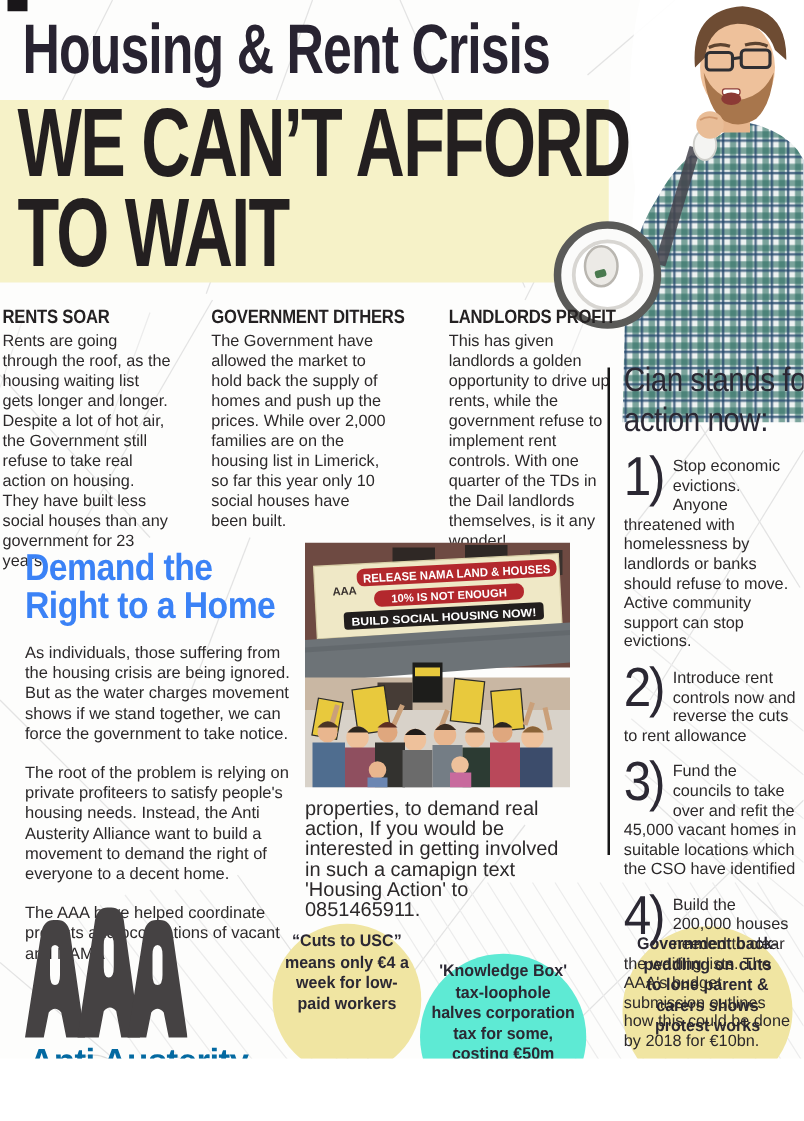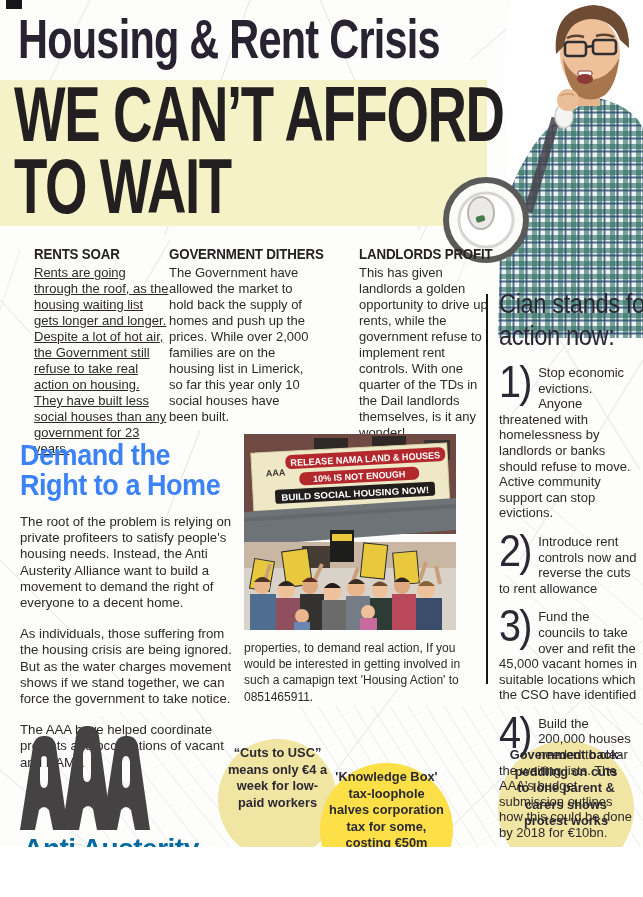--- a/index.html
+++ b/index.html
@@ -18,52 +18,52 @@
     letter-spacing:-1px; color:#282331;}
   .masthead .cond{transform:scaleX(0.74);}
   .yellow-band{left:0; top:80px; width:487px; height:146px; background:#f6f2c8; z-index:1;}
   .headline{left:14px; top:78px; z-index:3; font-weight:bold; color:#231f20;
     font-size:78px; line-height:72px; letter-spacing:-2px;}
   .headline .cond{transform:scaleX(0.70);}
   
   .col{top:246px; z-index:3; font-size:13px; line-height:16px; color:#2c292a;}
   .col-h{font-weight:bold; font-size:15.5px; letter-spacing:-0.2px; color:#242122; margin-bottom:3px;}
   .col-h .cond{transform:scaleX(0.86);}
-  .col1{left:34px; width:136px;text-decoration:underline;}
+  .col1{left:2px; width:136px;}
   .col2{left:169px; width:142px;}
   .col3{left:319px; width:138px;margin-left:40px;}
   
   .divider{left:486px; top:294px; width:2px; height:390px; background:#161616; z-index:3;}
   
   .sidebar{left:499px; top:288px; width:140px; z-index:3;}
   .sidebar-h{font-size:27px; line-height:32px; color:#2b2833; letter-spacing:-0.5px;}
   .sidebar-h .cond{transform:scaleX(0.88);}
   .sidebar-item{margin-top:13px; font-size:13px; line-height:15.6px; color:#2c292a;}
   .big-num{float:left; font-size:44px; line-height:34px; padding-right:4px;
     color:#2b2833; letter-spacing:-2px; transform:scaleX(0.9); transform-origin:0 0;}
   
   .demand-h{left:20px; top:440px; z-index:3; font-weight:bold; font-size:30px;
     line-height:30px; color:#3b82f6; letter-spacing:-0.5px;}
   .demand-h .cond{transform:scaleX(0.9);}
   .demand-body{left:20px; top:514px; width:224px; z-index:3; font-size:13.2px;
     line-height:16.2px; color:#2c292a;}
   .demand-body p{margin:0 0 15px 0;}
   .photo{left:244px; top:434px; z-index:3;}
-  .caption{left:244px; top:640px; width:218px; z-index:3; font-size:12px;
+  .caption{left:244px; top:640px; width:218px; z-index:3; font-size:16px;
     line-height:16.2px; color:#2c292a;}
   
   .logo{left:18px; top:724px; z-index:3;}
   .org{left:6px; top:834px; width:210px; z-index:3; text-align:center;
     font-weight:bold; font-size:28px; line-height:30px; color:#0369a1; letter-spacing:-0.5px;}
   .bubble{z-index:2; border-radius:50%; background:#f0e5a2;
     display:flex; align-items:flex-start; justify-content:center; text-align:center;}
   .bubble .txt{font-weight:bold; font-size:13.5px; line-height:16.5px; color:#2b2833;
     transform:scaleX(0.95); padding:6px;}
   .bubble1{left:218px; top:739px; width:119px; height:121px;}
-  .bubble2{left:320px; top:763px; width:133px; height:133px; background:#fde047;}
+  .bubble2{left:336px; top:763px; width:133px; height:133px; background:#5eead4;}
   .bubble3{left:498px; top:741px; width:136px; height:135px;}
   .map-bg{left:0; top:0; z-index:0;}
   .man{left:440px; top:0; z-index:2;}
   .sr{position:absolute; width:1px; height:1px; overflow:hidden; opacity:0;}
 </style>
 </head>
 <body>
 
 <div class="page">
 
@@ -175,22 +175,22 @@
       <span class="big-num">4)</span>
       <span>Build the 200,000 houses needed to clear the waiting lists. The AAA's budget submission outlines how this could be done by 2018 for €10bn.</span>
     </div>
   </div>
 
   <div class="abs demand-h">
     <span class="cond">Demand the</span><br>
     <span class="cond">Right to a Home</span>
   </div>
   <div class="abs demand-body">
+    <p>As individuals, those suffering from the housing crisis are being ignored. But as the water charges movement shows if we stand together, we can force the government to take notice.</p>
     <p>The root of the problem is relying on private profiteers to satisfy people's housing needs. Instead, the Anti Austerity Alliance want to build a movement to demand the right of everyone to a decent home.</p>
-    <p>As individuals, those suffering from the housing crisis are being ignored. But as the water charges movement shows if we stand together, we can force the government to take notice.</p>
     <p>The AAA have helped coordinate protests and occupations of vacant and NAMA</p>
   </div>
 
   <svg class="abs photo" width="212" height="196" viewBox="0 0 212 196">
     <rect width="212" height="100" fill="#6e4a42"></rect>
     <rect x="70" y="4" width="34" height="22" fill="#2f2825"></rect>
     <rect x="128" y="2" width="34" height="22" fill="#2f2825"></rect>
     <rect x="180" y="6" width="26" height="20" fill="#3a322e"></rect>
     <g transform="rotate(-3 106 38)">
       <rect x="8" y="14" width="196" height="58" fill="#efe8c6" stroke="#d9d0a8" stroke-width="1"></rect>

